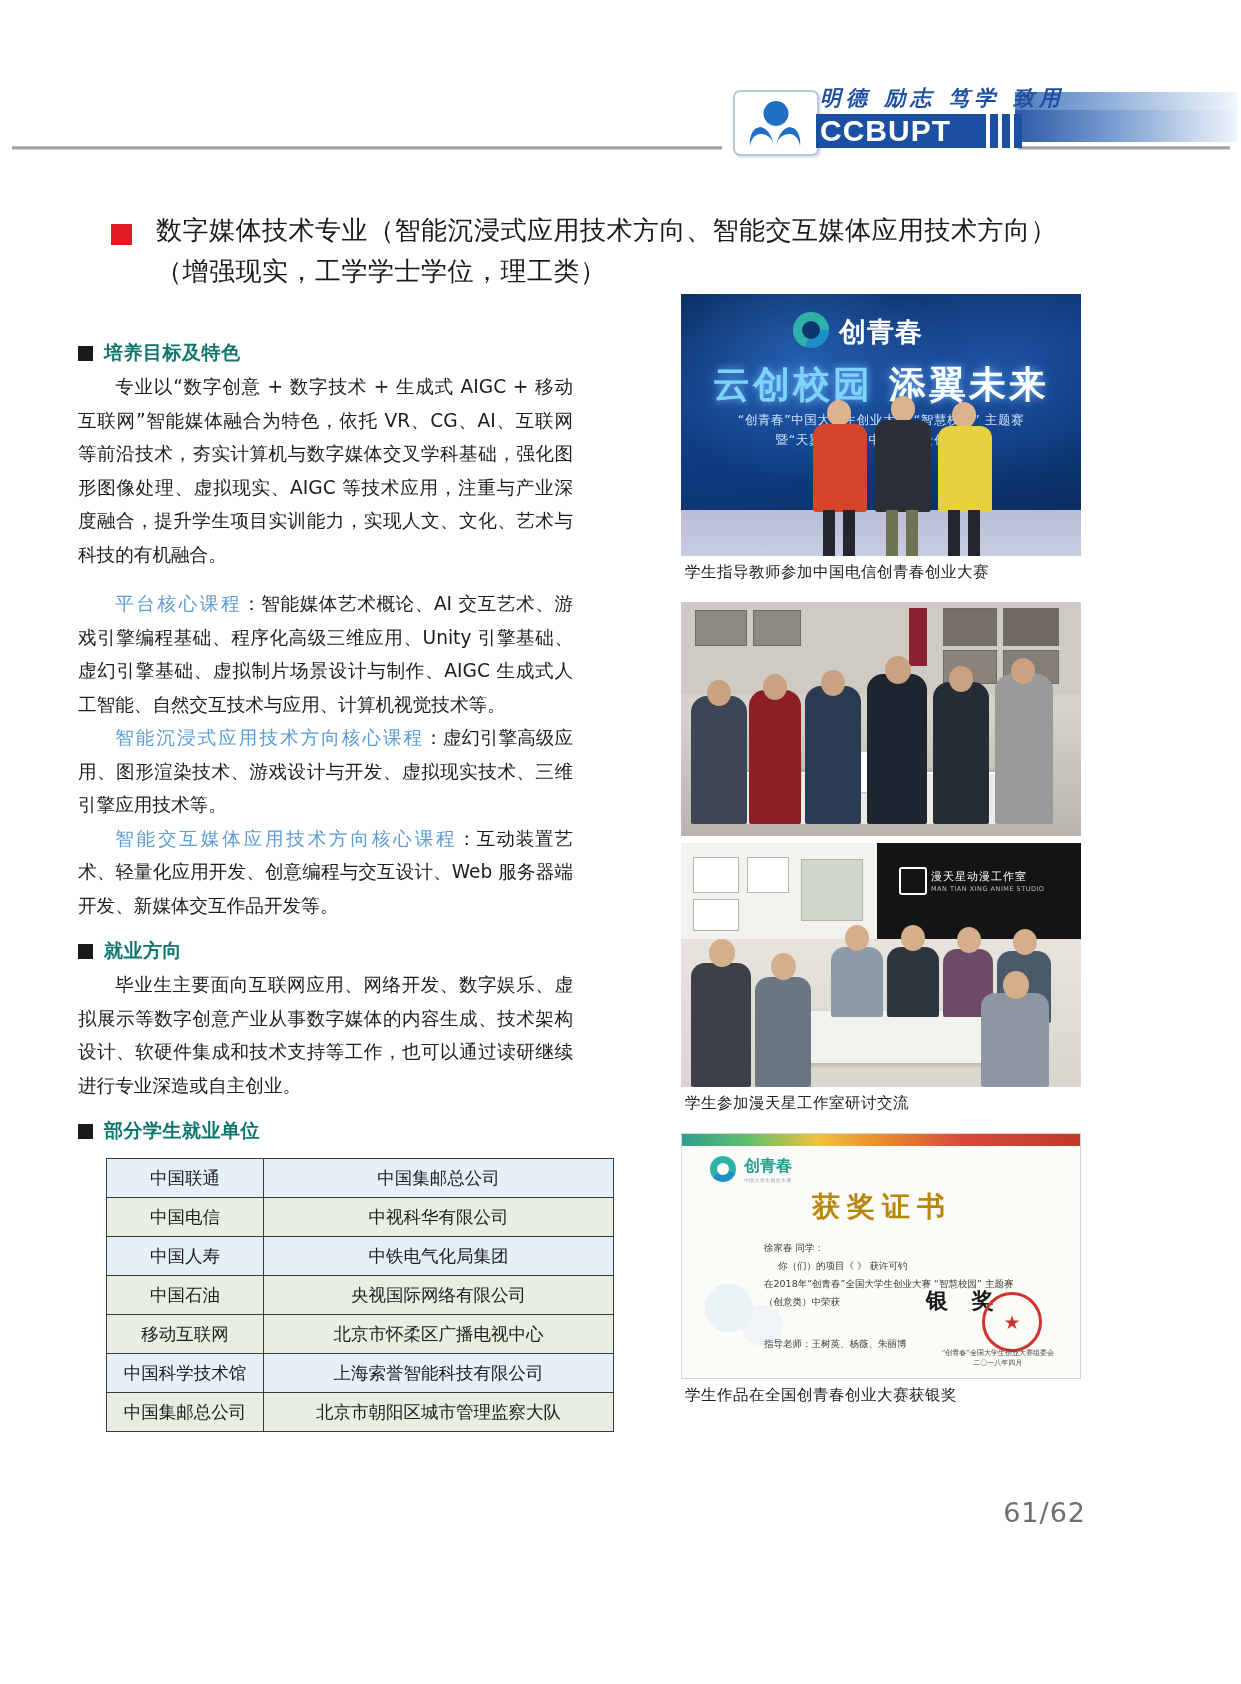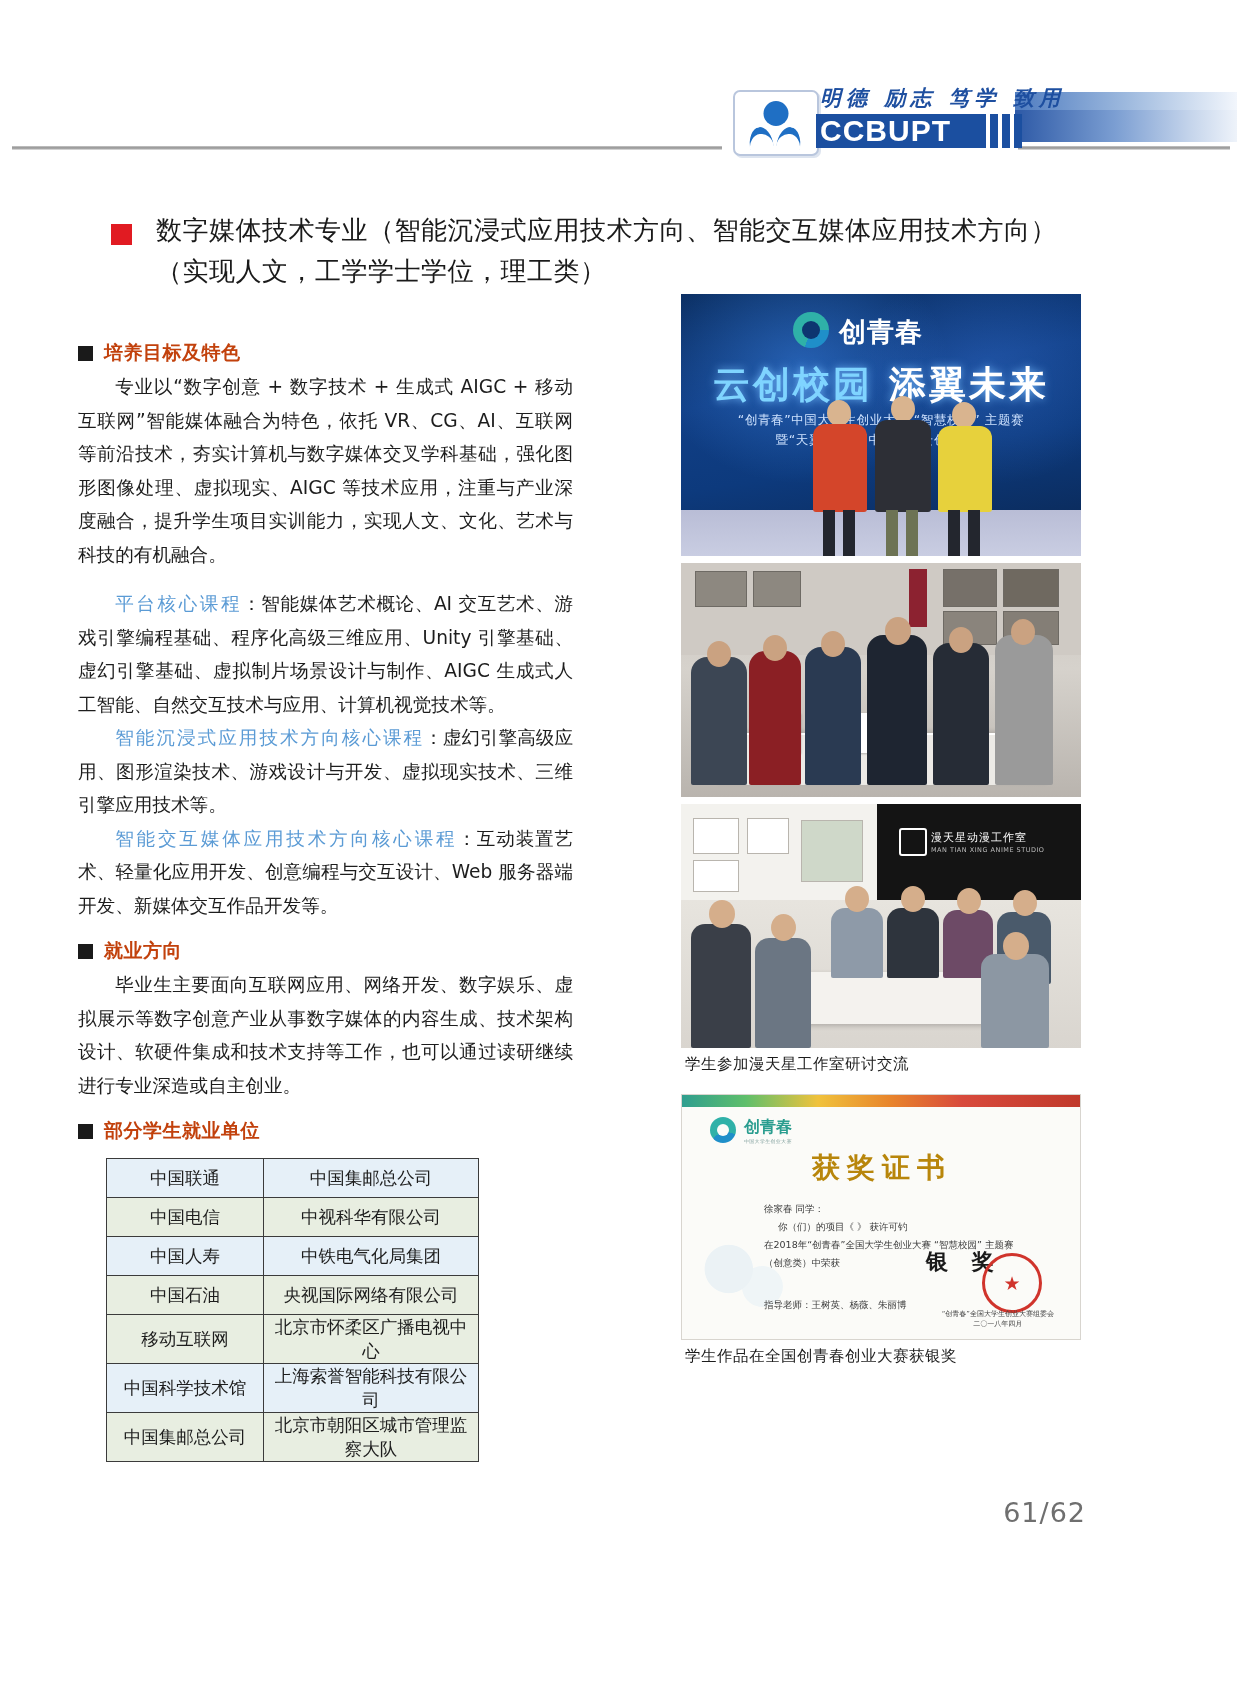--- a/index.html
+++ b/index.html
@@ -124,21 +124,21 @@
     display: flex; align-items: center;
     margin-bottom: 4px;
   }
   .sec-sq {
     width: 15px; height: 15px; background: #1a1a1a;
     margin-right: 11px; flex: 0 0 auto;
   }
   .sec-title {
     font-family: "DejaVu Sans", sans-serif;
     font-size: 19px; font-weight: bold;
-    color: #c2410c;
+    color: #0f766e;
     letter-spacing: 0.5px;
   }
   .para {
     font-family: "DejaVu Sans", sans-serif;
     font-size: 18.6px;
     color: #1d1d1d;
     line-height: 33.5px;
     text-align: justify;
     text-justify: inter-ideograph;
     text-indent: 2em;
@@ -147,21 +147,21 @@
   .lbl-blue {
     color: #5b9bd5;
     letter-spacing: 2px;
   }
 
   
   #emp-table {
     margin-top: 14px;
     margin-left: 28px;
     border-collapse: collapse;
-    width: 373px;
+    width: 508px;
     table-layout: fixed;
   }
   #emp-table td {
     border: 1px solid #3b3b3b;
     height: 38px;
     text-align: center;
     vertical-align: middle;
     font-family: "DejaVu Sans", sans-serif;
     font-size: 17.5px;
     color: #1d1d1d;
@@ -308,21 +308,21 @@
       <i></i>
       <i></i>
       <i></i>
     </div>
 </div>
 
 <div id="page-title-wrap">
   <div class="title-bullet"></div>
   <div class="title-lines">
     <div>数字媒体技术专业（智能沉浸式应用技术方向、智能交互媒体应用技术方向）</div>
-    <div>（实现人文，工学学士学位，理工类）</div>
+    <div>（增强现实，工学学士学位，理工类）</div>
   </div>
 </div>
 
 <div id="left-col">
 
   <div class="sec">
     <div class="sec-head">
       <span class="sec-sq"></span>
       <span class="sec-title">培养目标及特色</span>
     </div>
@@ -424,20 +424,21 @@
       </div>
       <div class="ppl" style="left:255px;">
         <div class="head" style="left:16px;bottom:84px;width:24px;height:26px;"></div>
         <div class="body" style="left:2px;width:54px;height:86px;background:#e7d13c;"></div>
         <div class="legs">
             <i style="left:12px;"></i>
             <i style="left:32px;"></i>
           </div>
       </div>
     </div>
+    <div class="fig-cap">学生指导教师参加中国电信创青春创业大赛</div>
   </div>
 
   <div class="fig">
     <div class="fig-img p2">
       <div class="wall"></div>
       <div class="poster" style="left:14px;top:8px;width:50px;height:34px;"></div>
       <div class="poster" style="left:72px;top:8px;width:46px;height:34px;"></div>
       <div class="poster" style="left:262px;top:6px;width:52px;height:36px;background:#767069;"></div>
       <div class="poster" style="left:322px;top:6px;width:54px;height:36px;background:#6f6960;"></div>
       <div class="poster" style="left:262px;top:48px;width:52px;height:32px;background:#8a847c;"></div>

